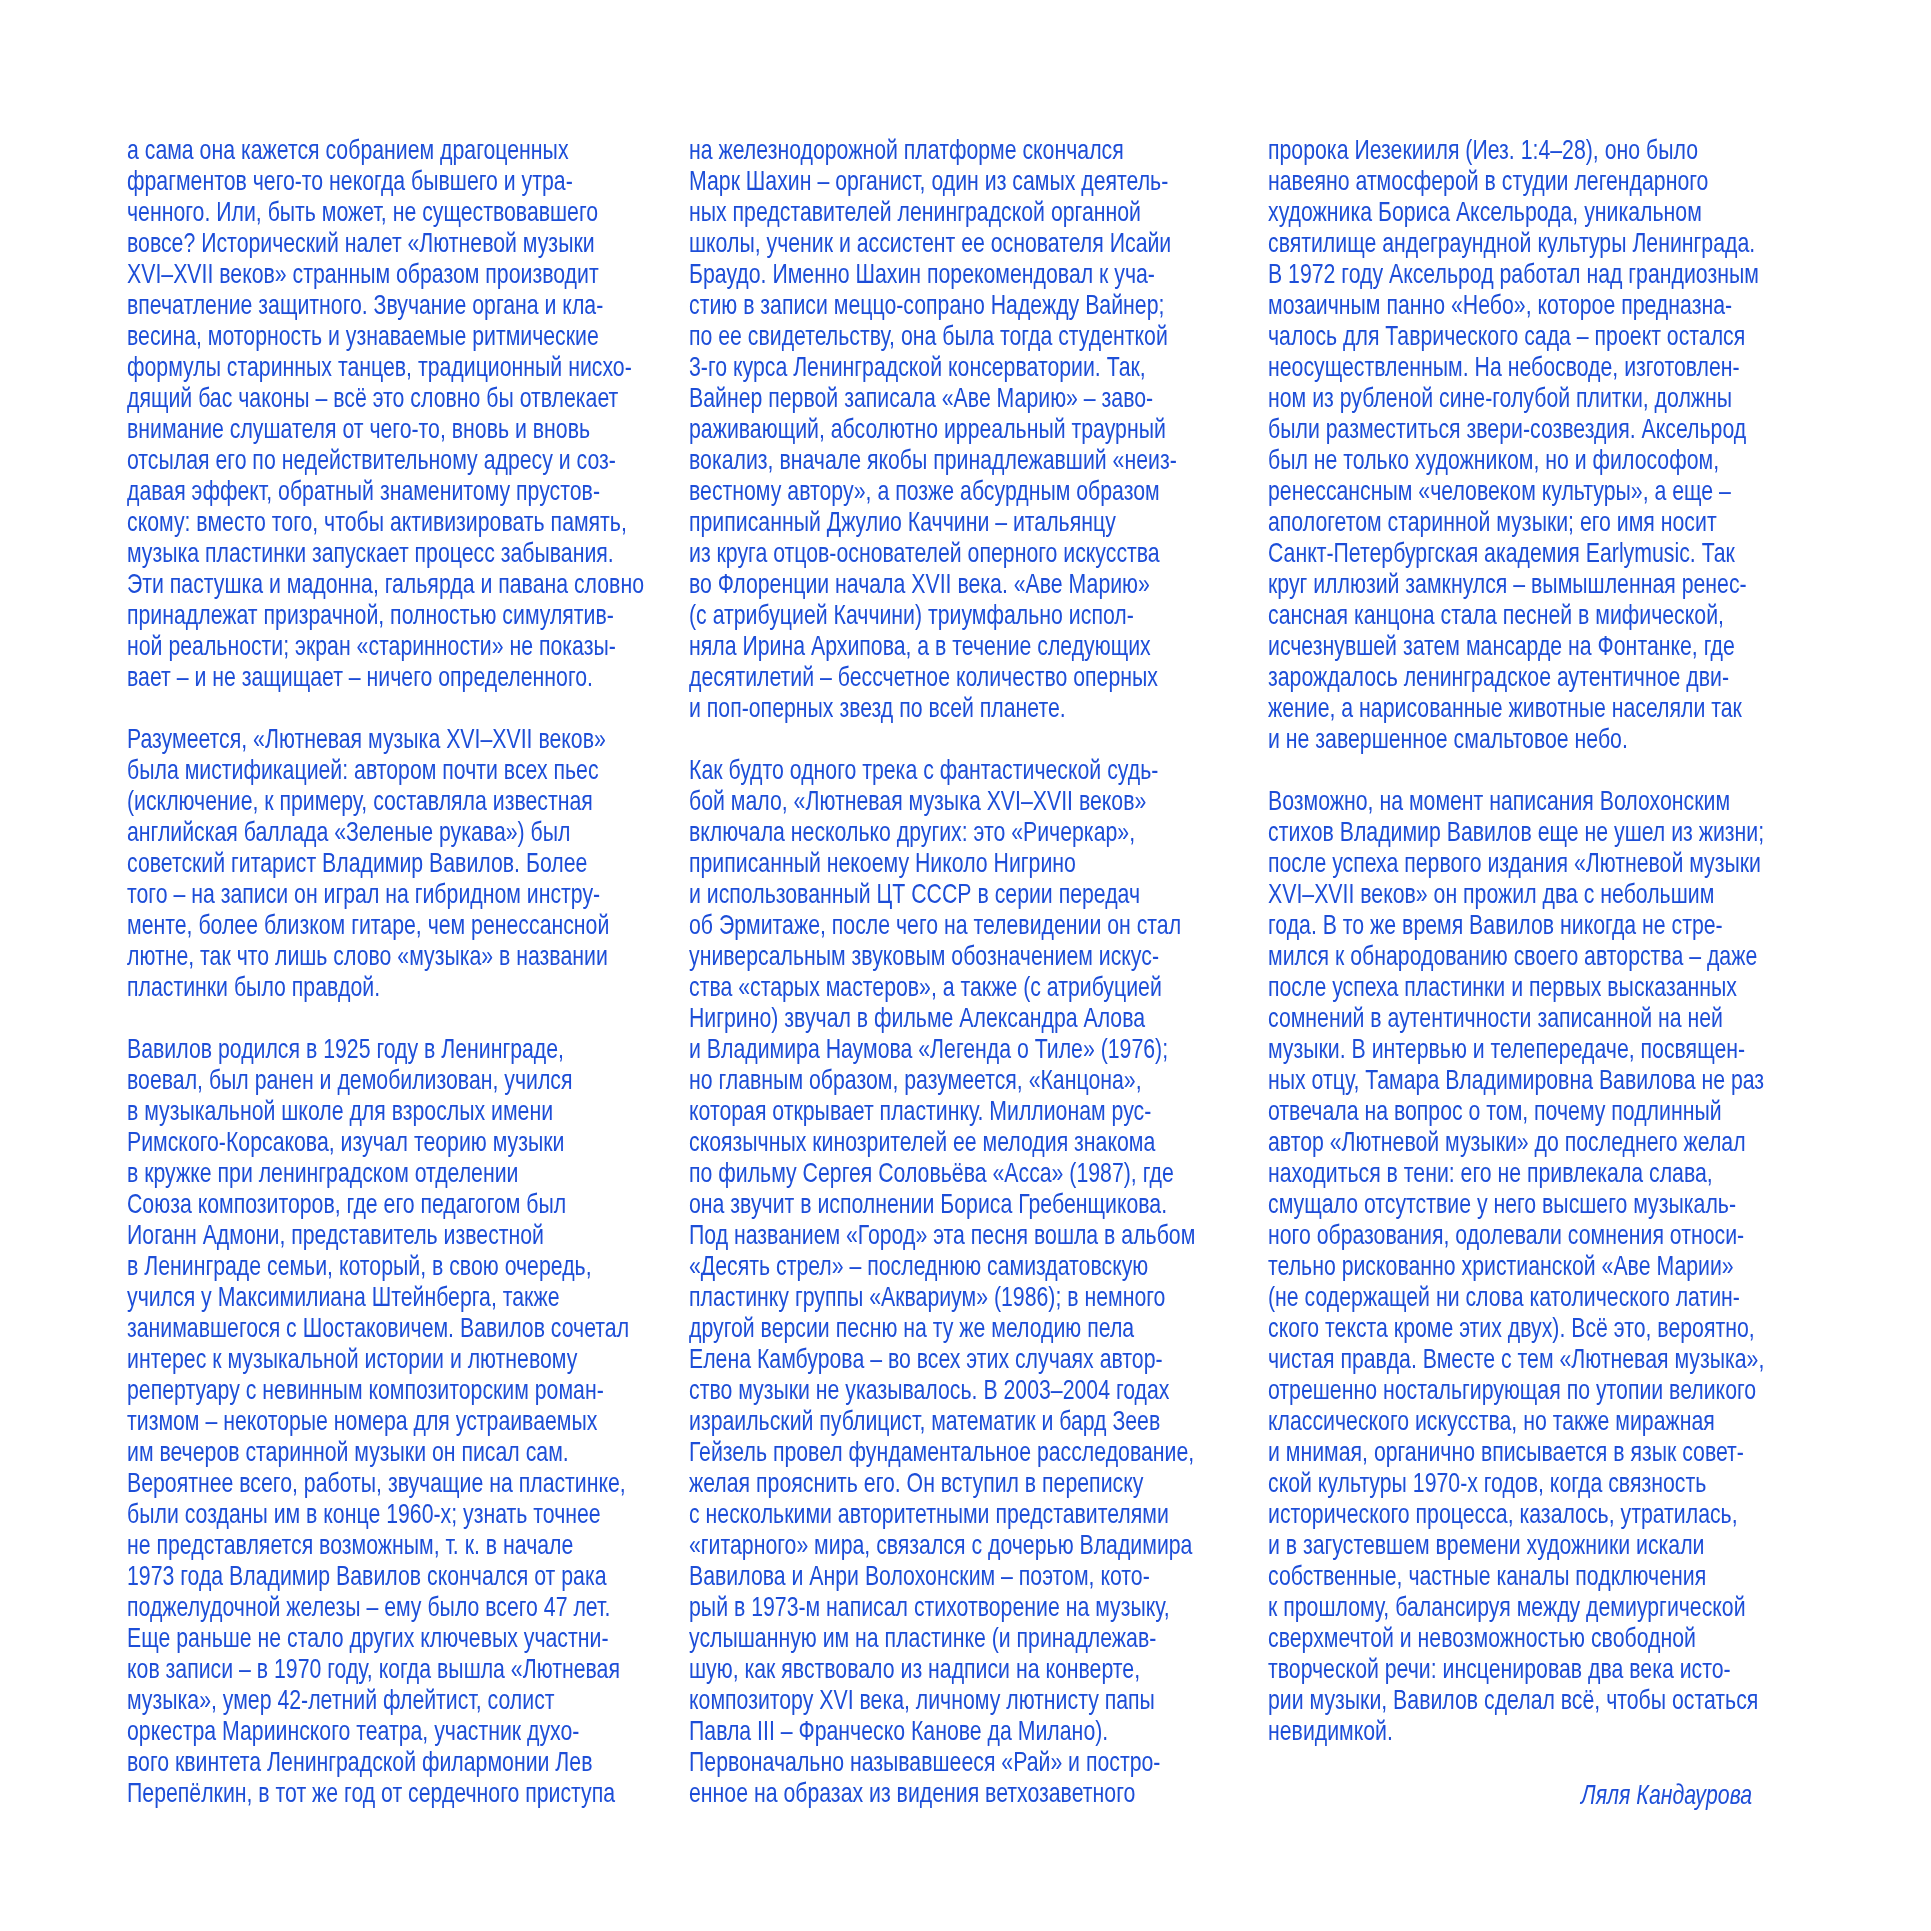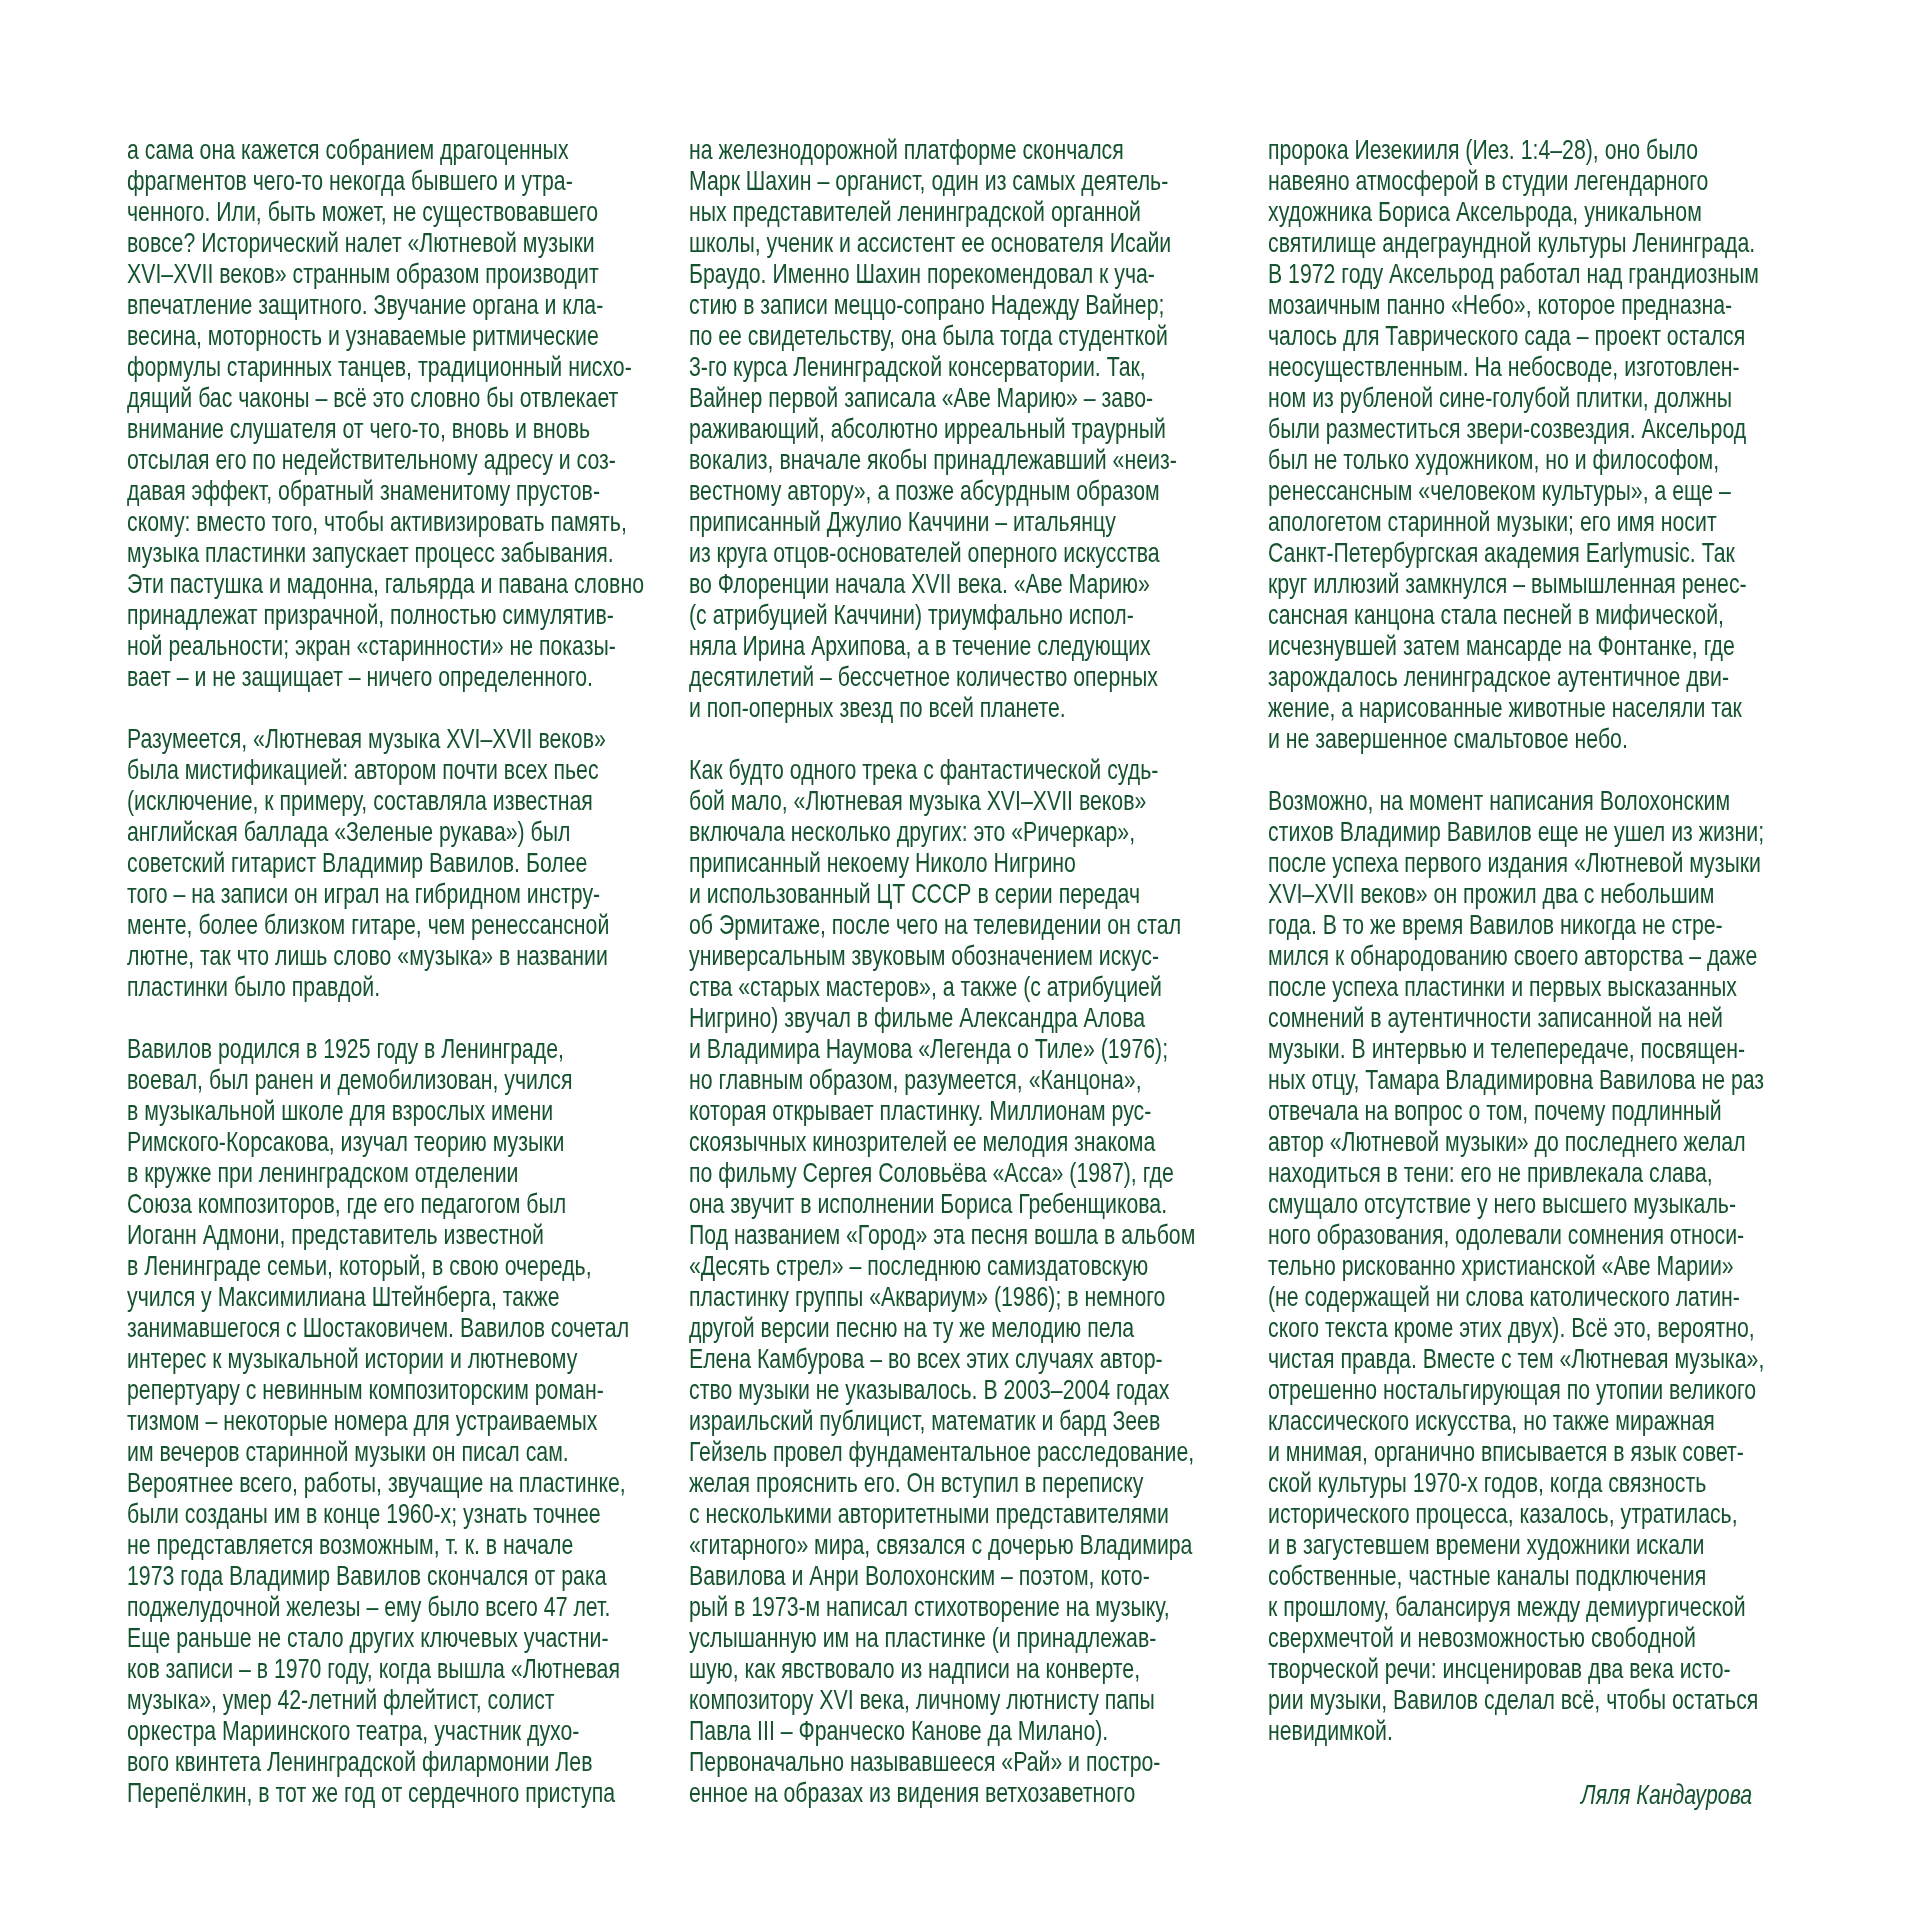--- a/index.html
+++ b/index.html
@@ -38,21 +38,21 @@
     line-height: 31px;
     font-style: italic;
     text-align: right;
     transform: scaleX(0.76);
     transform-origin: 0 0;
   }
 </style>
 </head>
 <body>
 
-<div class="page" style="background: rgb(255, 255, 255); color: #14532d;">
+<div class="page" style="background: rgb(255, 255, 255); color: #1d4ed8;">
   <main>
     <section class="col col-1"><p class="para">а сама она кажется собранием драгоценных
 фрагментов чего-то некогда бывшего и утра-
 ченного. Или, быть может, не существовавшего
 вовсе? Исторический налет «Лютневой музыки
 XVI–XVII веков» странным образом производит
 впечатление защитного. Звучание органа и кла-
 весина, моторность и узнаваемые ритмические
 формулы старинных танцев, традиционный нисхо-
 дящий бас чаконы – всё это словно бы отвлекает

